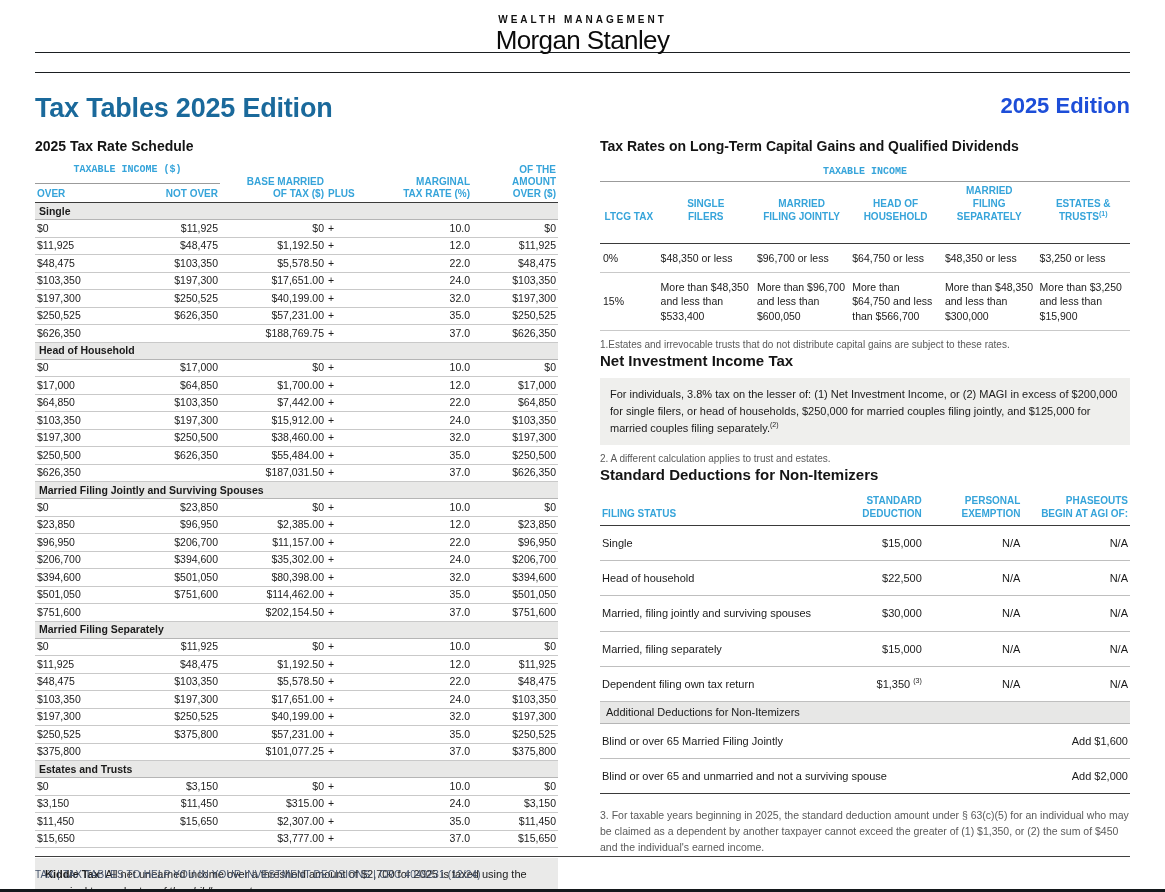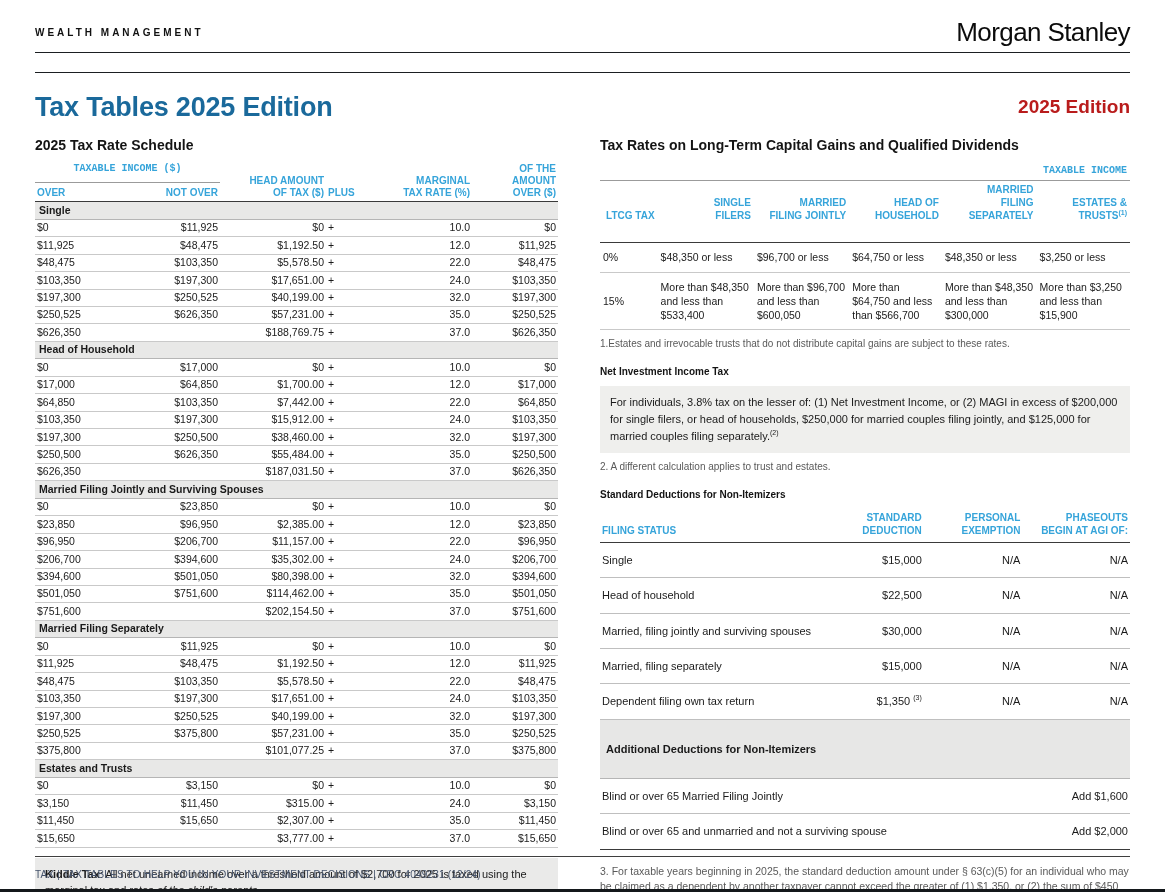--- a/index.html
+++ b/index.html
@@ -1,72 +1,72 @@
 <!DOCTYPE html>
 <html style="--accent: #1a699b; --thblue: #36a4da;"><head>
 <meta charset="utf-8">
 <style>
   :root { --accent:#1a699b; --thblue:#36a4da; }
   * { box-sizing:border-box; }
   body { margin:0; background:#ffffff; font-family:"Liberation Sans", sans-serif; color:#1a1a1a; }
   .page { width:1165px; height:892px; padding:0 35px; position:relative; background:#fff;
           border-bottom:3px solid #14181b; overflow:hidden; }
 
-  .topbar { display:flex; justify-content:space-between; align-items:center; padding-top:14px; height:50px; }
+  .topbar { display:flex; justify-content:space-between; align-items:center; padding-top:14px; height:50px;flex-direction:column; }
   .division { font-size:10px; font-weight:bold; letter-spacing:3px; color:#111; }
   .brand { font-size:26px; font-weight:500; color:#0b0b0b; letter-spacing:-0.6px; }
 
   .rule { border:none; border-top:1px solid #1b1f22; margin:0; }
   .rule-1 { margin-top:2px; }
   .rule-2 { margin-top:19px; }
 
   .titlebar { display:flex; justify-content:space-between; align-items:flex-end; margin-top:20px; }
   .doc-title { font-size:27px; font-weight:bold; color:var(--accent); letter-spacing:-0.2px; line-height:1.05; }
-  .doc-edition { font-size:19px; font-weight:bold; color:#b91c1c; padding-bottom:3px; }
+  .doc-edition { font-size:22px; font-weight:bold; color:#1d4ed8; padding-bottom:3px; }
 
   .content { display:flex; gap:42px; margin-top:16px; }
   .col-left { width:523px; flex:none; }
   .col-right { flex:1; min-width:0; }
 
   h2.sec { font-size:14px; font-weight:bold; color:#141414; margin:0 0 9px 0; }
-  h2.sec-lg { font-size:10px; margin-top:15px; }
+  h2.sec-lg { font-size:15px; }
 
   table { border-collapse:collapse; width:100%; }
   th { white-space:pre-line; }
 
   
   .rate-table { font-size:10.5px; }
   .rate-table thead th { color:var(--thblue); font-weight:bold; font-size:10px; line-height:1.2;
                          padding:1px 2px 2px; vertical-align:bottom; }
   .group-th { text-align:center; border-bottom:1px solid #9b9b9b; vertical-align:top !important; padding-bottom:3px !important;font-family:Liberation Mono, monospace; }
   .th-bottom { border-bottom:1px solid #3a3a3a; }
   .rate-table tbody td { padding:1.5px 2px; line-height:1.28; border-bottom:1px solid #c9c9c9; }
   tr.section-row td { background:#e8e8e7; font-weight:bold; border-top:1px solid #b5b5b5;
                       border-bottom:1px solid #b5b5b5; padding:1.5px 4px; }
   .al { text-align:left; } .ar { text-align:right; }
 
   .kiddie { background:#eaeae9; margin:10px 0 0; padding:8px 10px; font-size:11px; line-height:1.5; }
 
   
   .ltcg-table { font-size:10.5px; }
-  .ltcg-table thead th { color:var(--thblue); font-weight:bold; font-size:10px; text-align:right;
+  .ltcg-table thead th { color:var(--thblue); font-weight:bold; font-size:10px; text-align:center;
                          vertical-align:bottom; padding:2px 3px 20px; line-height:1.3; }
   .ltcg-table tbody td { padding:7px 3px; vertical-align:middle; border-bottom:1px solid #c9c9c9; line-height:1.35; }
 
   .fnote { color:#5a5a5a; font-size:10px; margin:7px 0 0; line-height:1.4; }
   .fnote3 { color:#5a5a5a; font-size:10.5px; margin:14px 0 0; line-height:1.5; }
 
   .niit-box { background:#efefed; padding:8px 10px; margin:0; font-size:11px; line-height:1.55; }
 
   
   .ded-table { font-size:11px; margin-top:2px; }
   .ded-table thead th { color:var(--thblue); font-weight:bold; font-size:10px; vertical-align:bottom;
                         padding:2px 2px 5px; line-height:1.3; border-bottom:1px solid #3a3a3a; }
   .ded-table tbody td { padding:10px 2px; border-bottom:1px solid #bfbfbf; line-height:1.3; vertical-align:middle; }
-  tr.add-header td { background:#e7e7e6; font-weight:bold; padding:22px 6px; border-bottom:1px solid #b5b5b5; }
+  tr.add-header td { background:#e7e7e6; font-weight:normal; padding:3px 6px; border-bottom:1px solid #b5b5b5; }
   tr.add-row-last td { border-bottom:1px solid #3a3a3a; }
 
   sup { font-size:7px; vertical-align:super; line-height:0; }
 
   .footer { position:absolute; left:35px; right:35px; bottom:0; height:33px;
             border-top:1px solid #3f3f3f; padding-top:7px; }
   .footer-text { font-size:10px; color:#45536b; letter-spacing:0.2px; }
 </style>
 </head>
 <body>
@@ -95,21 +95,21 @@
           <col style="width:90px">
             <col style="width:95px">
             <col style="width:106px">
           <col style="width:50px">
             <col style="width:96px">
             <col style="width:86px">
         </colgroup>
         <thead>
           <tr>
             <th colspan="2" class="group-th">TAXABLE INCOME ($)</th>
-            <th rowspan="2" class="ar th-bottom">HEAD AMOUNT
+            <th rowspan="2" class="ar th-bottom">BASE MARRIED
 OF TAX ($)</th>
             <th rowspan="2" class="al th-bottom">PLUS</th>
             <th rowspan="2" class="ar th-bottom">MARGINAL
 TAX RATE (%)</th>
             <th rowspan="2" class="ar th-bottom">OF THE
 AMOUNT
 OVER ($)</th>
           </tr>
           <tr>
             <th class="al th-bottom">OVER</th>

